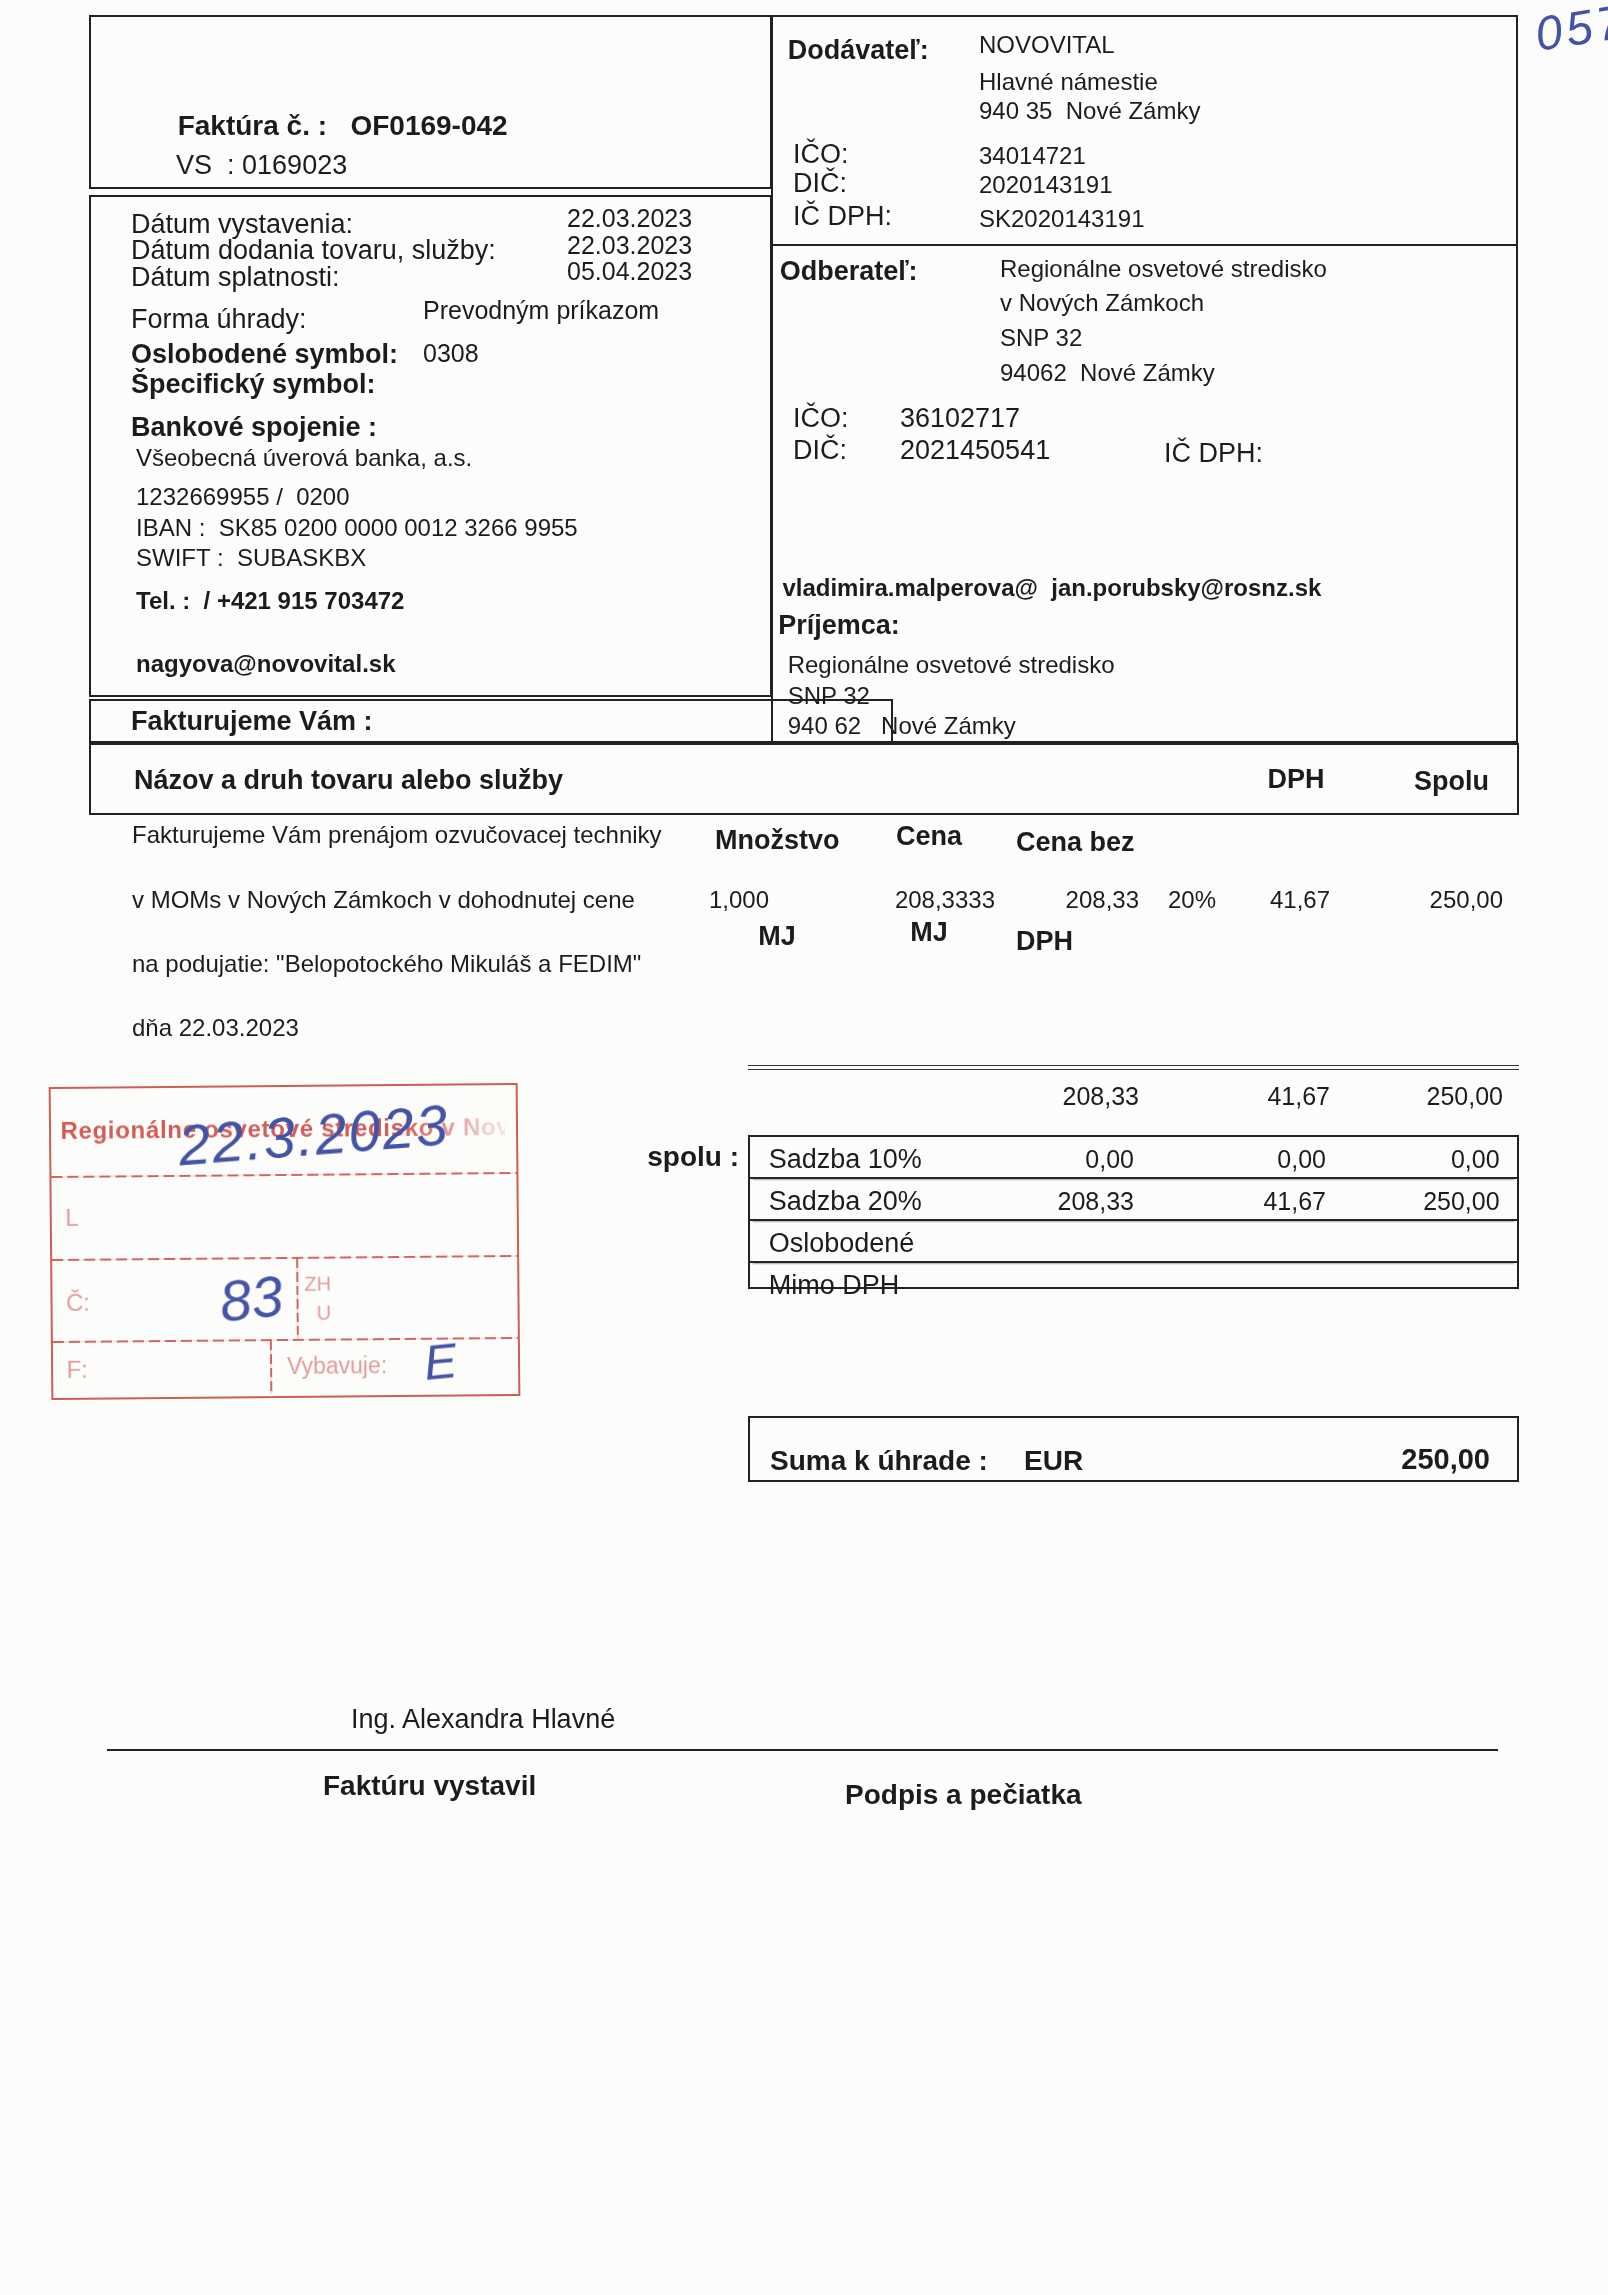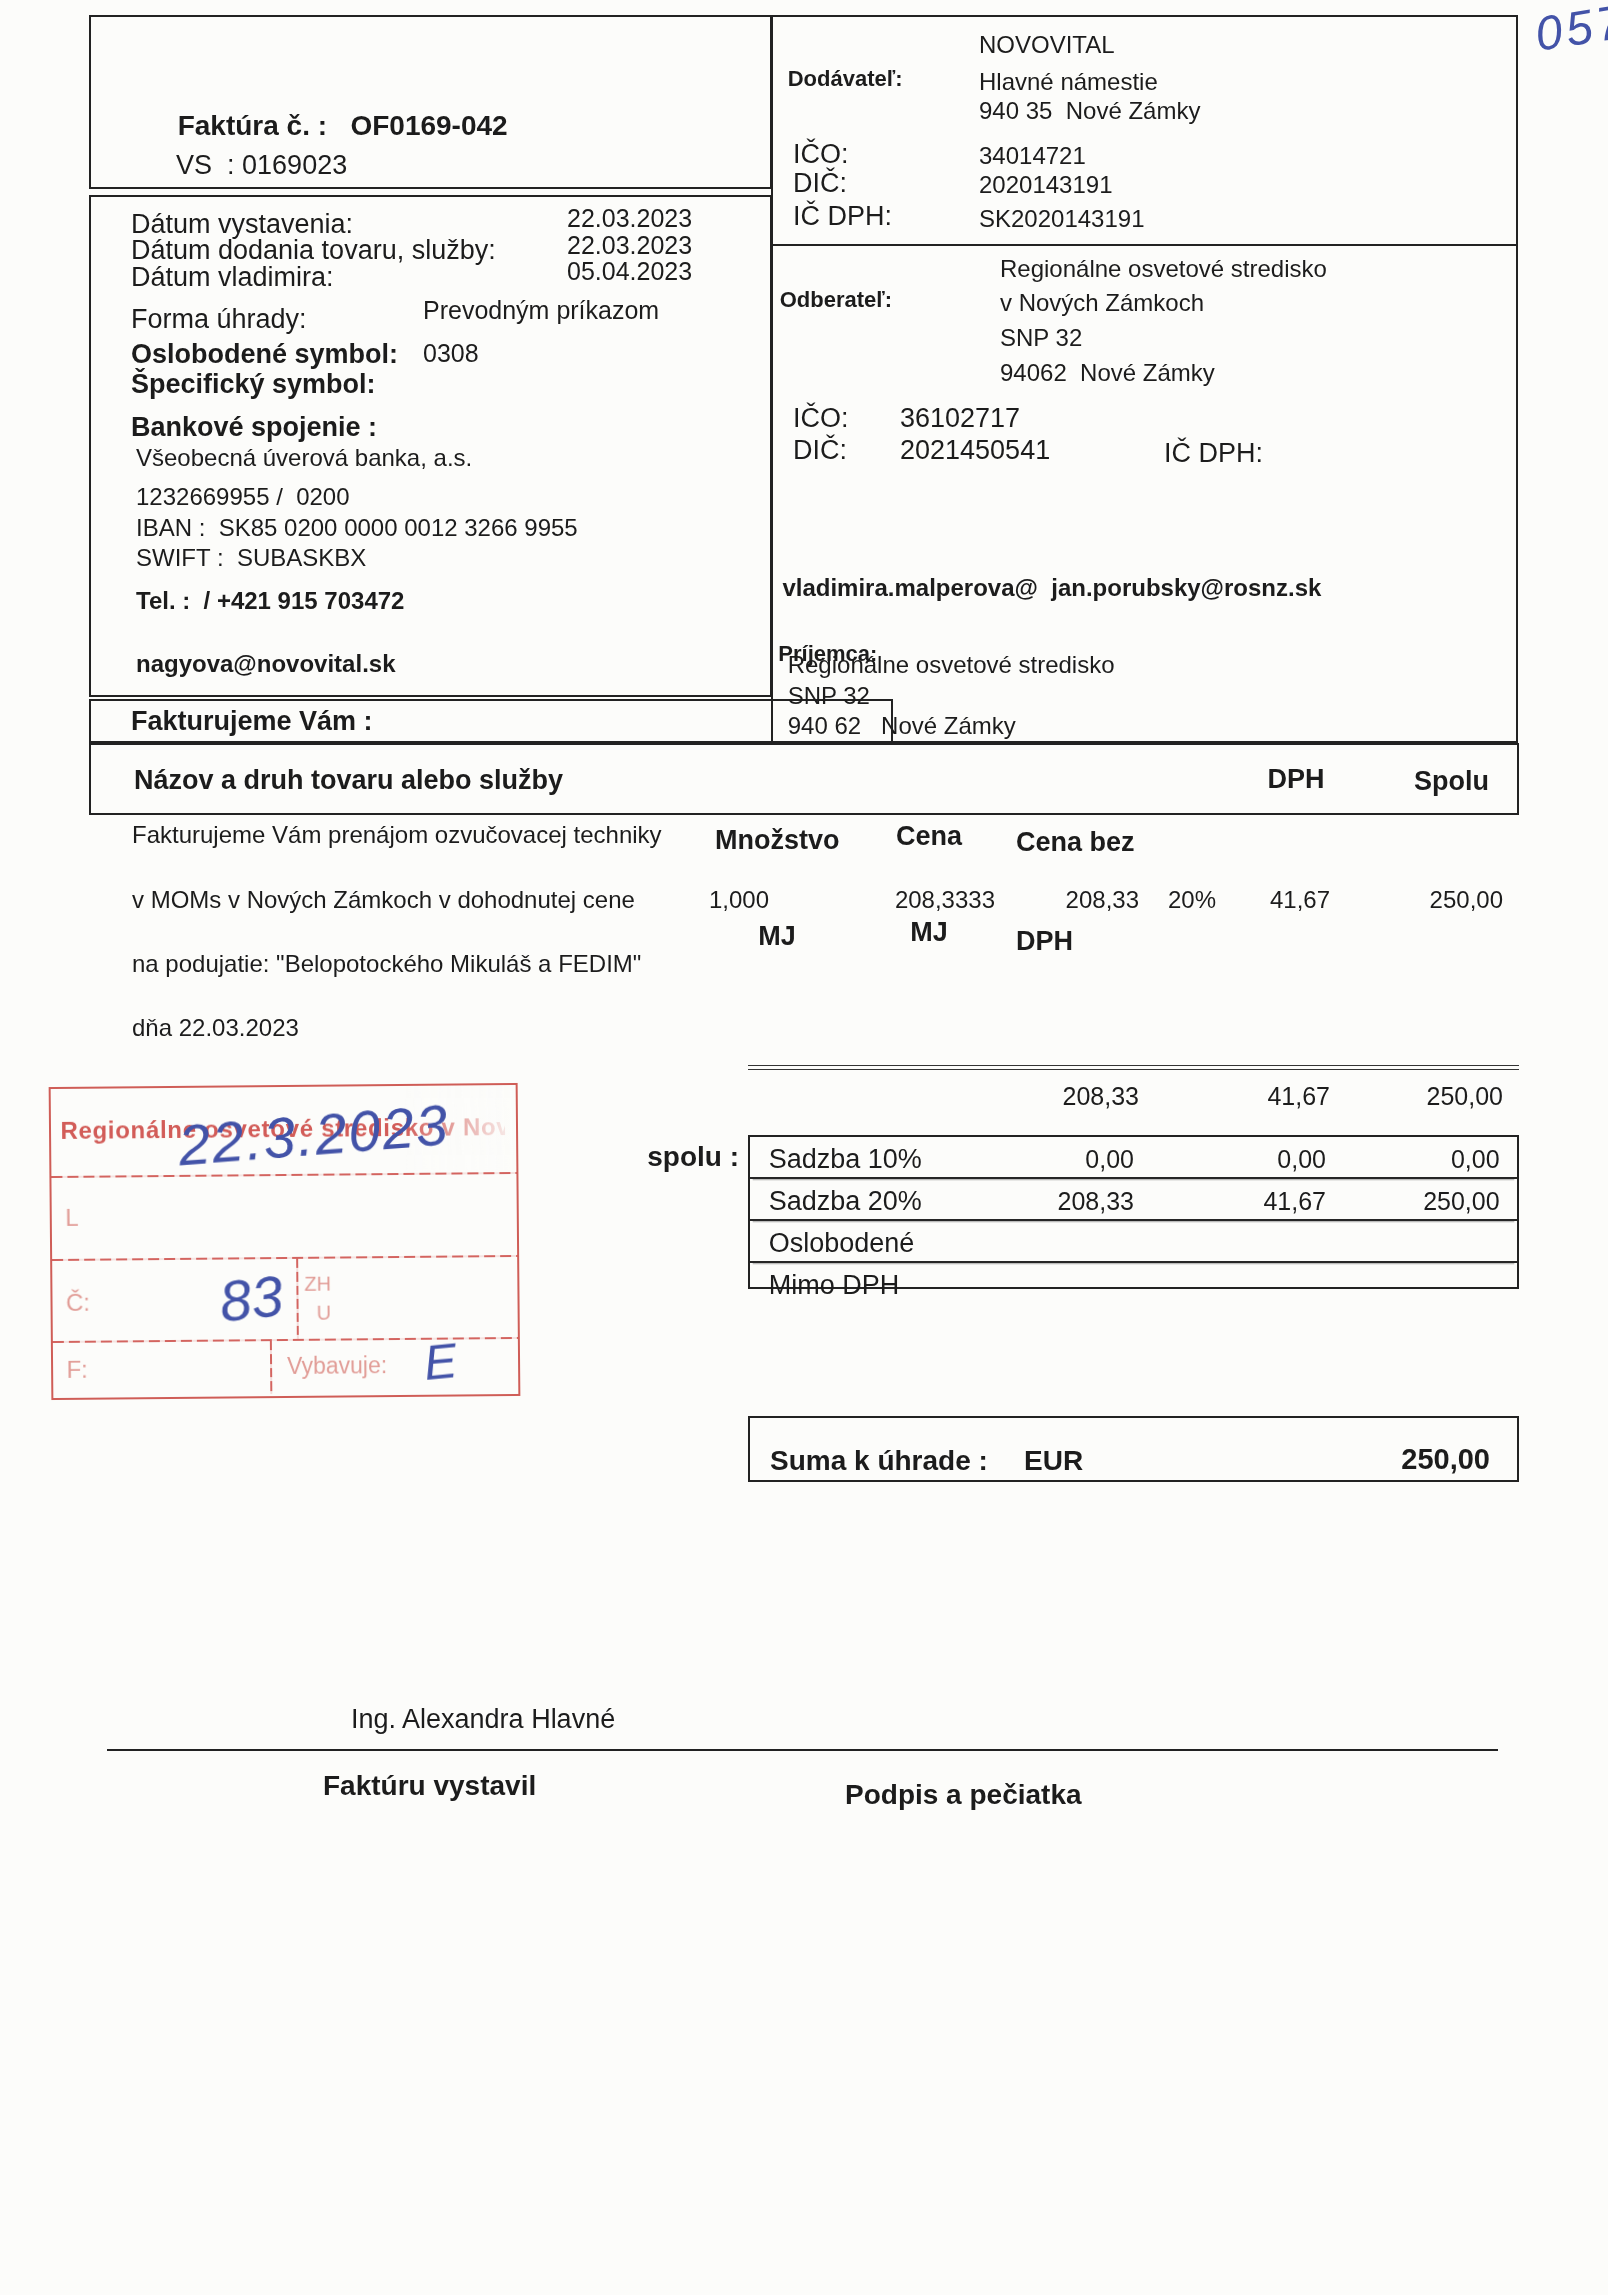--- a/index.html
+++ b/index.html
@@ -9,21 +9,21 @@
     font-family:"Liberation Sans", sans-serif;
     color:#1c1c1c;
   }
   .abs{position:absolute; white-space:pre;}
   .b{font-weight:bold;}
   .box{position:absolute; border:2px solid #222; box-sizing:border-box; background:transparent;}
   .t36{font-size:24px;}
   .t38{font-size:25px;}
   .t40{font-size:27px;}
   .t42{font-size:28px;}
-  .t46{font-size:22px;margin-top:31px;}
+  .t46{font-size:27px;}
   .num{text-align:right;}
   .hline{position:absolute; background:#222; height:2px;}
   
   .double-rule{position:absolute; height:5.3px; border-top:1.3px solid #333; border-bottom:1.3px solid #333; box-sizing:border-box;}
   
   .vat-row{position:relative; height:42px; box-sizing:border-box;}
   .vat-sep{border-bottom:2px solid #262626; box-shadow:0 4px 0 -2.7px rgba(90,90,90,.4);}
   .vat-row .lbl{position:absolute; left:18.7px; top:6.7px; font-size:27px; white-space:pre;}
   .vat-row .n1{position:absolute; right:383px; top:8px; font-size:25px; white-space:pre;}
   .vat-row .n2{position:absolute; right:191px; top:8px; font-size:25px; white-space:pre;}
@@ -60,21 +60,21 @@
     </div>
   </div>
 
   <div class="box" style="left:89px; top:195px; width:683px; height:502px;">
     <div class="abs t40" style="left:40px; top:12px;">Dátum vystavenia:</div>
     <div class="abs t38" style="left:476px; top:6.7px;">22.03.2023</div>
 
     <div class="abs t40" style="left:40px; top:38px;">Dátum dodania tovaru, služby:</div>
     <div class="abs t38" style="left:476px; top:34px;">22.03.2023</div>
 
-    <div class="abs t40" style="left:40px; top:65px;">Dátum vladimira:</div>
+    <div class="abs t40" style="left:40px; top:65px;">Dátum splatnosti:</div>
     <div class="abs t38" style="left:476px; top:60px;">05.04.2023</div>
 
     <div class="abs t40" style="left:40px; top:107px;">Forma úhrady:</div>
     <div class="abs t38" style="left:332px; top:99px;">Prevodným príkazom</div>
 
     <div class="abs b t40" style="left:40px; top:142px;">Oslobodené symbol:</div>
     <div class="abs t38" style="left:332px; top:142px;">0308</div>
 
     <div class="abs b t40" style="left:40px; top:172px;">Špecifický symbol:</div>
 

